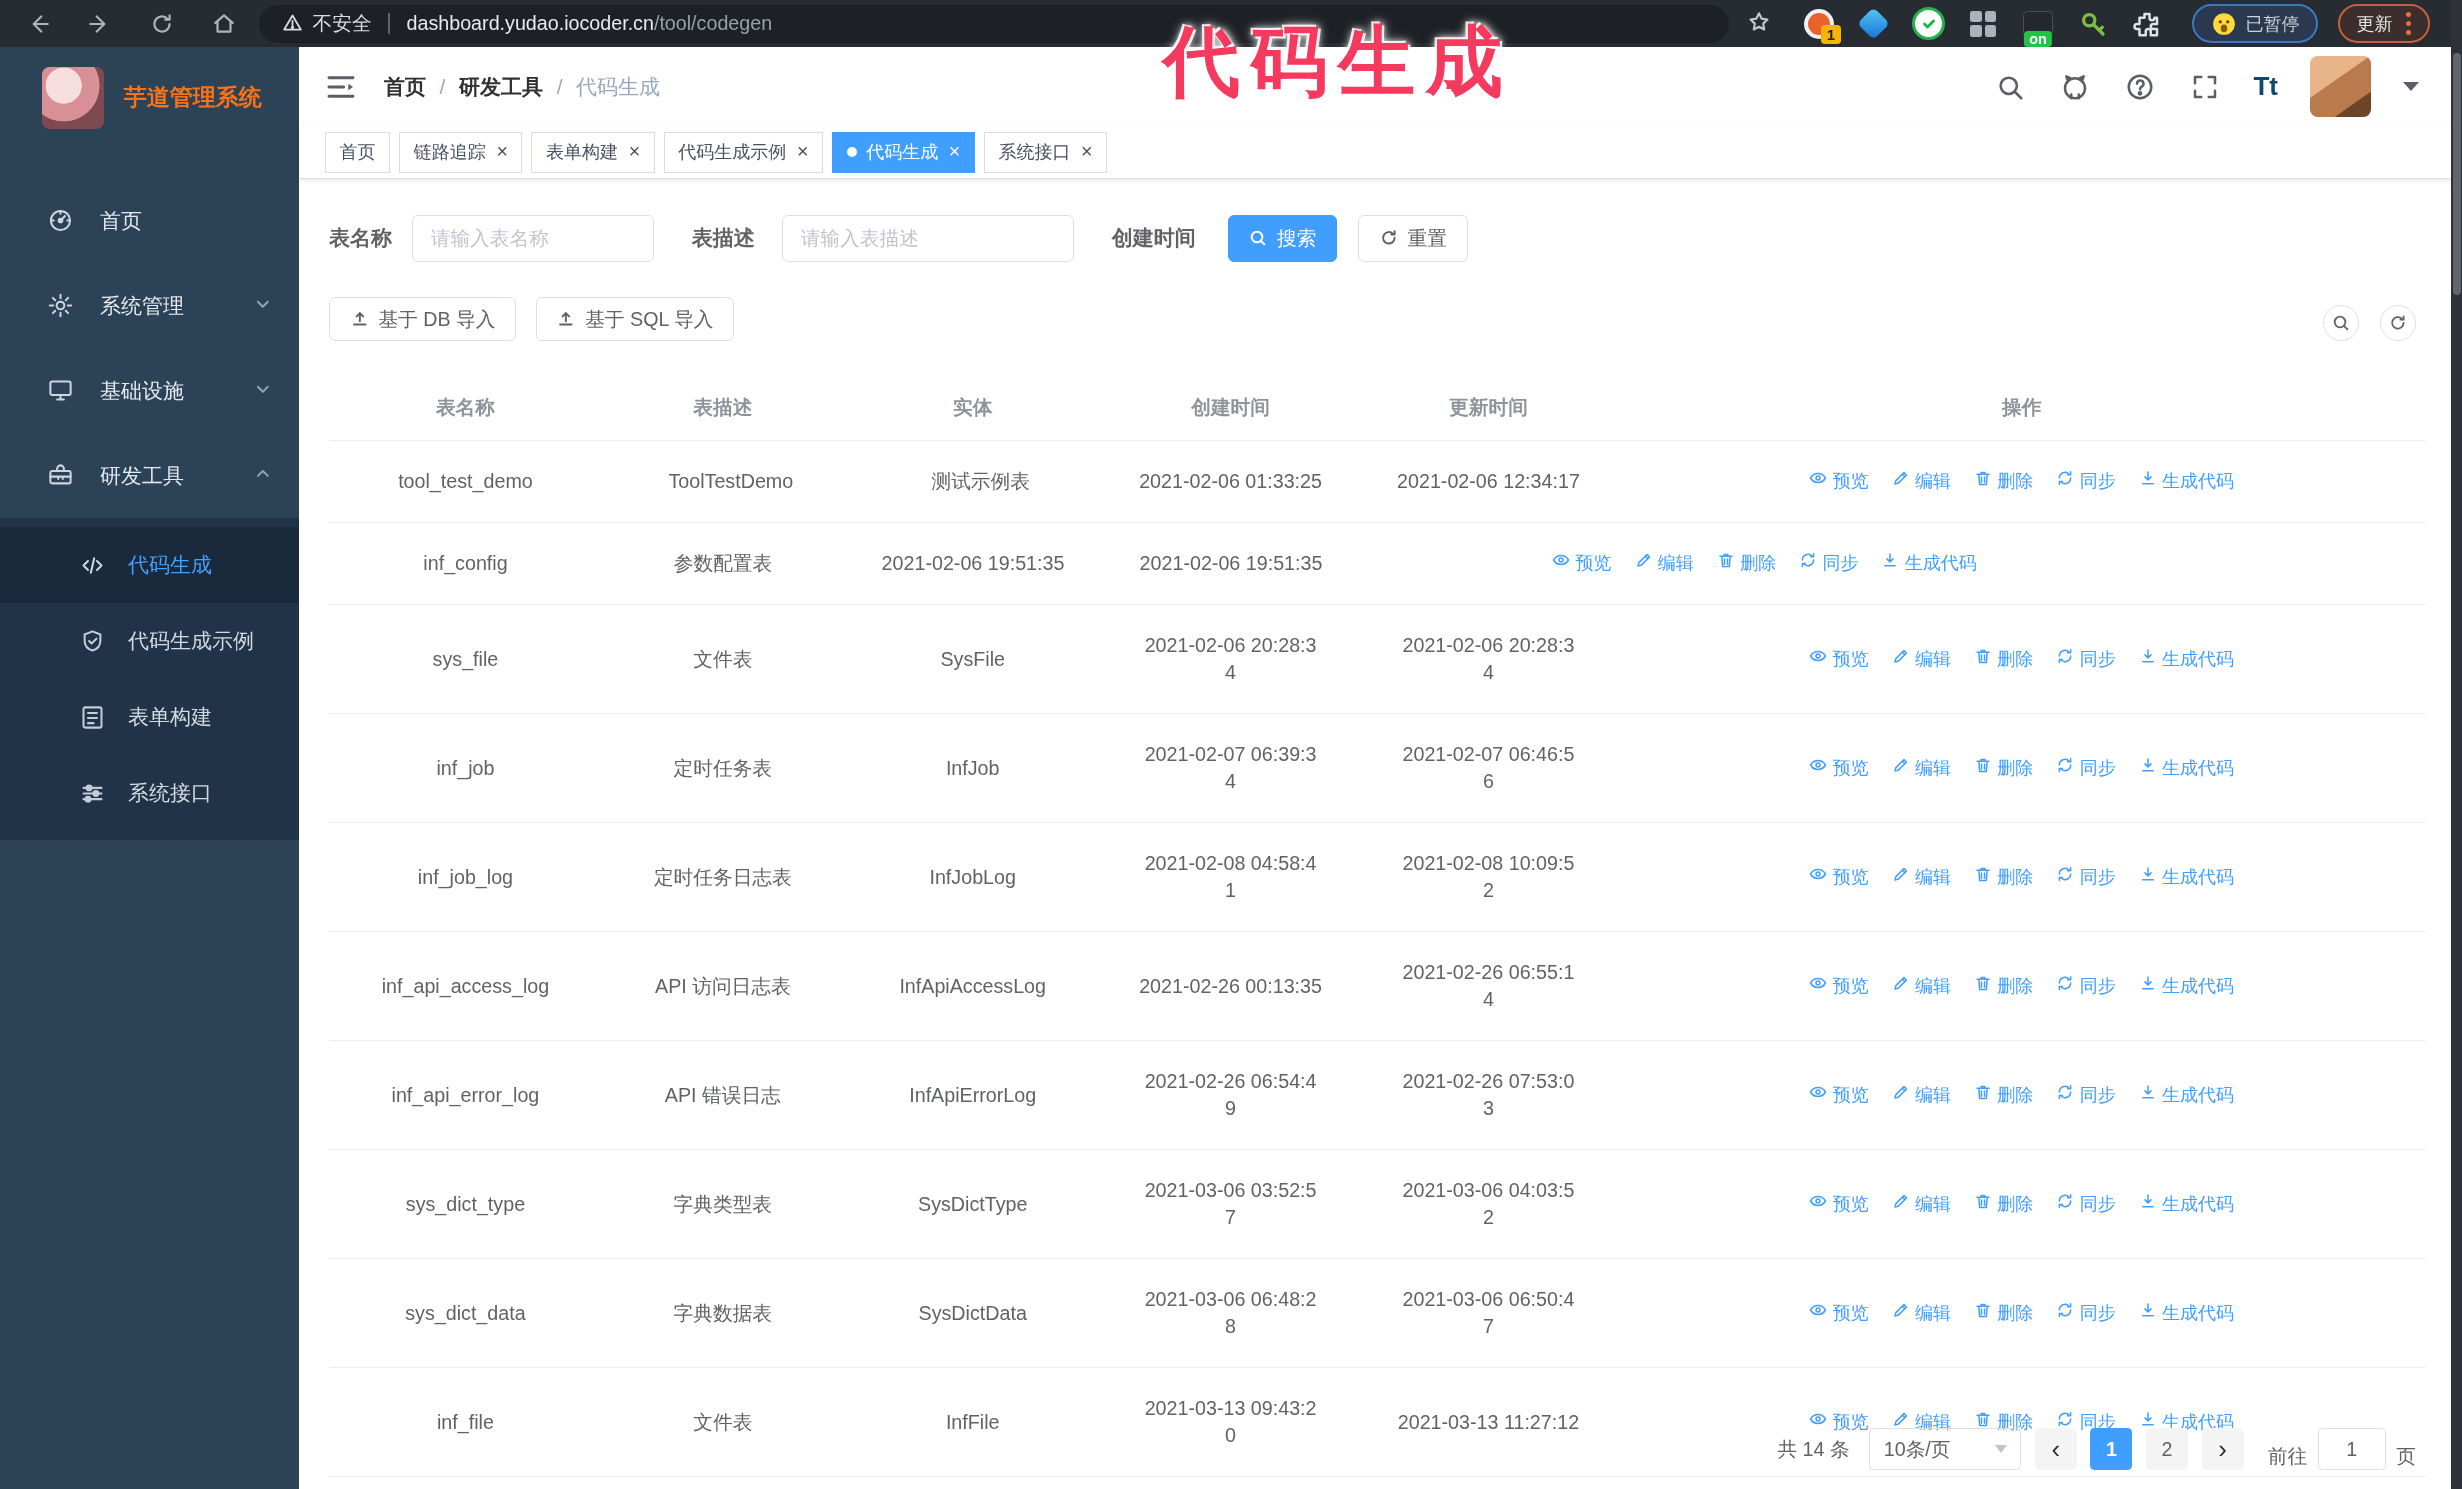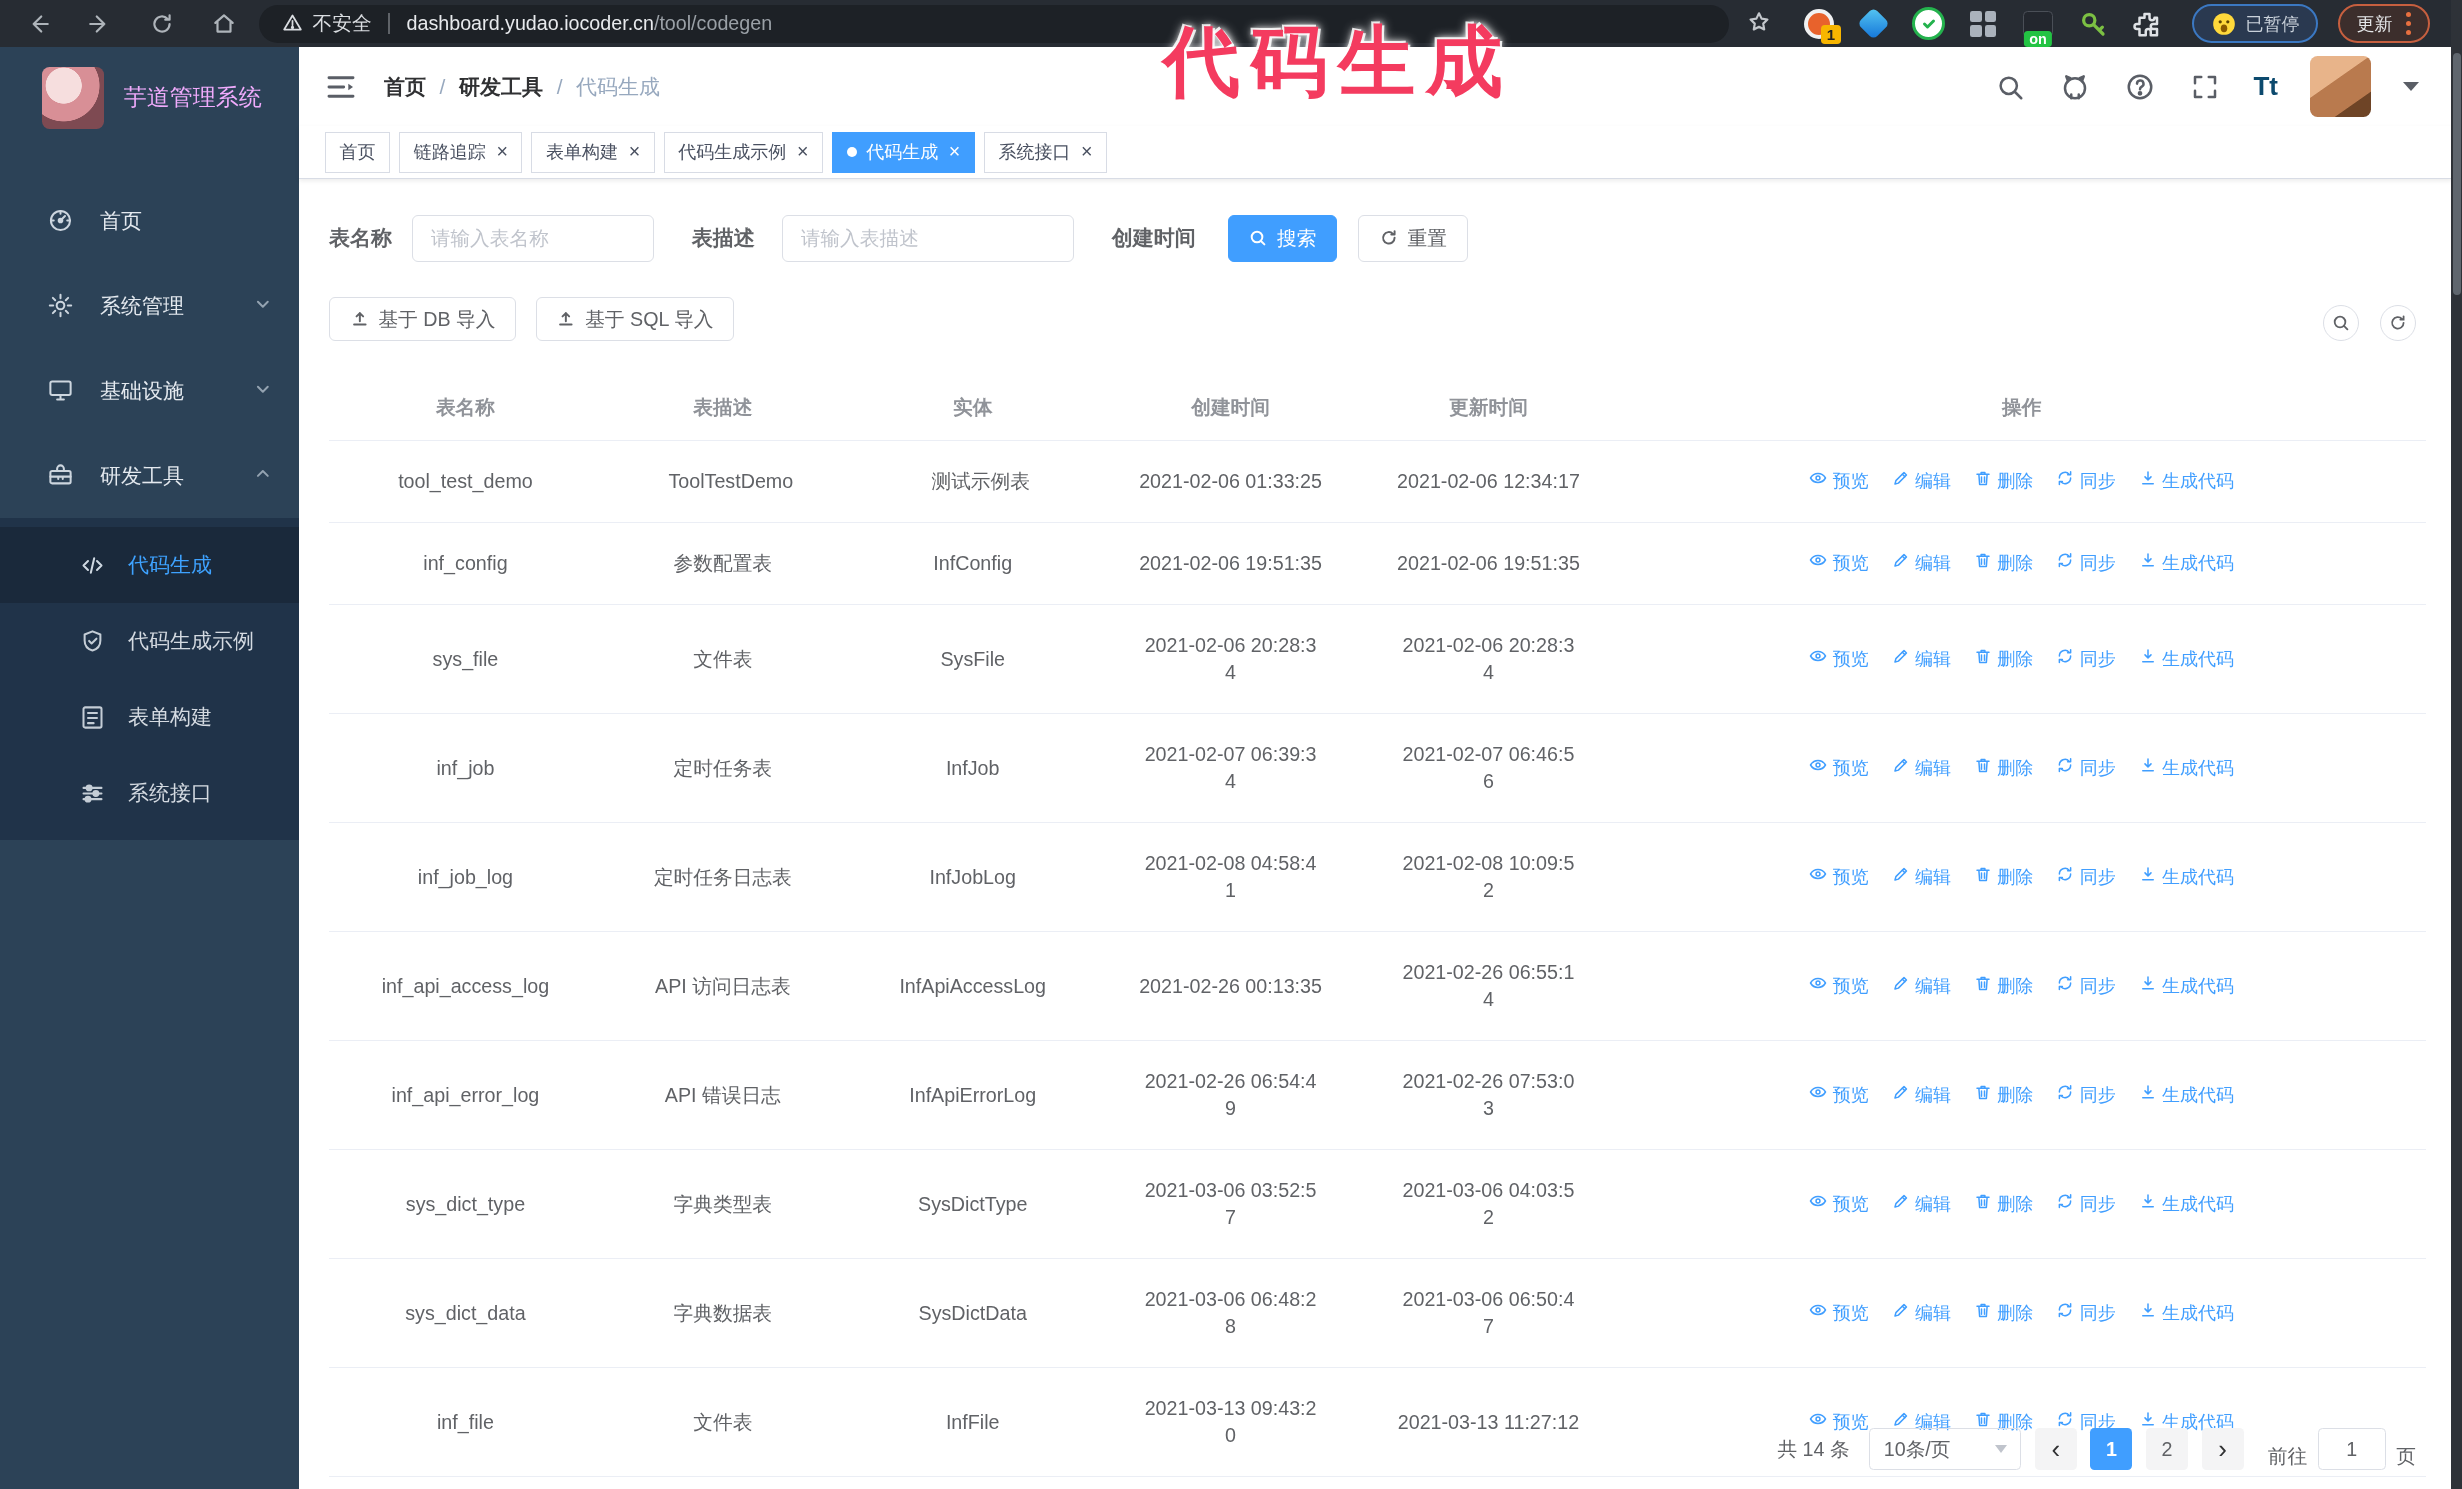--- a/index.html
+++ b/index.html
@@ -50,21 +50,21 @@
   .annotation { position:absolute; left:1163px; top:10.6px; z-index:70; font-size:77px; font-weight:bold;
     color:#f43b5f; letter-spacing:10.6px; pointer-events:none;
     text-shadow:0 0 6px #fff,0 0 12px #fff,2.3px 2.3px 0 rgba(255,255,255,.85),-2.3px -2.3px 0 rgba(255,255,255,.85); }
 
   
   .app { position:absolute; top:47px; left:0; width:2452px; height:1443px; display:flex; }
   .sidebar { width:299px; background:#2c4257; height:100%; flex:none; position:relative; }
   .logo-row { display:flex; align-items:center; gap:19.7px; padding:19.7px 0 19.7px 42px; }
   .logo-img { width:62px; height:62px; border-radius:7.6px; flex:none;
     background:radial-gradient(circle at 35% 30%,#f6dede 0 30%,#d88f96 31% 60%,#7e4a52 61%); }
-  .logo-title { color:#f0abfc; font-size:23px; font-weight:normal; }
+  .logo-title { color:#f97316; font-size:23px; font-weight:bold; }
   .menu { margin-top:30px; }
   .menu-item { height:85px; display:flex; align-items:center; padding:0 26px 0 47px; color:#e4e9ef; font-size:21px; cursor:pointer; }
   .mi-icon { width:27px; height:27px; margin-right:26px; color:#cdd6df; flex:none; }
   .mi-icon svg { width:27px; height:27px; stroke:currentColor; fill:none; stroke-width:1.8; stroke-linecap:round; stroke-linejoin:round; }
   .mi-label { flex:1; }
   .mi-chevron { color:#94a3b1; }
   .mi-chevron svg { width:19.7px; height:19.7px; stroke:currentColor; fill:none; stroke-width:2.4; stroke-linecap:round; stroke-linejoin:round; }
   .submenu { background:#203349; padding:9px 0; }
   .submenu-item { height:76px; display:flex; align-items:center; padding-left:79px; color:#d4dae1; font-size:21px; cursor:pointer; }
   .submenu-item .mi-icon { width:26px; height:26px; margin-right:23px; color:#c4cdd6; }
@@ -499,21 +499,20 @@
                 </span><span class="action">
                   <span><svg viewBox="0 0 24 24">
                       <path d="M12 4v10M8 10.5l4 4 4-4M5 19.5h14"></path>
                     </svg></span>
                   <span>生成代码</span>
                 </span></div>
             </div>
             <div class="tr">
               <div class="td c1">inf_config</div>
               <div class="td c2">参数配置表</div>
-              <div class="td c3">InfConfig</div>
               <div class="td c4">2021-02-06 19:51:35</div>
               <div class="td c5">2021-02-06 19:51:35</div>
               <div class="td c6"><span class="action">
                   <span><svg viewBox="0 0 24 24">
                       <path d="M2 12s3.5-6 10-6 10 6 10 6-3.5 6-10 6S2 12 2 12z"></path>
                       <circle cx="12" cy="12" r="2.6"></circle>
                     </svg></span>
                   <span>预览</span>
                 </span><span class="action">
                   <span><svg viewBox="0 0 24 24">

